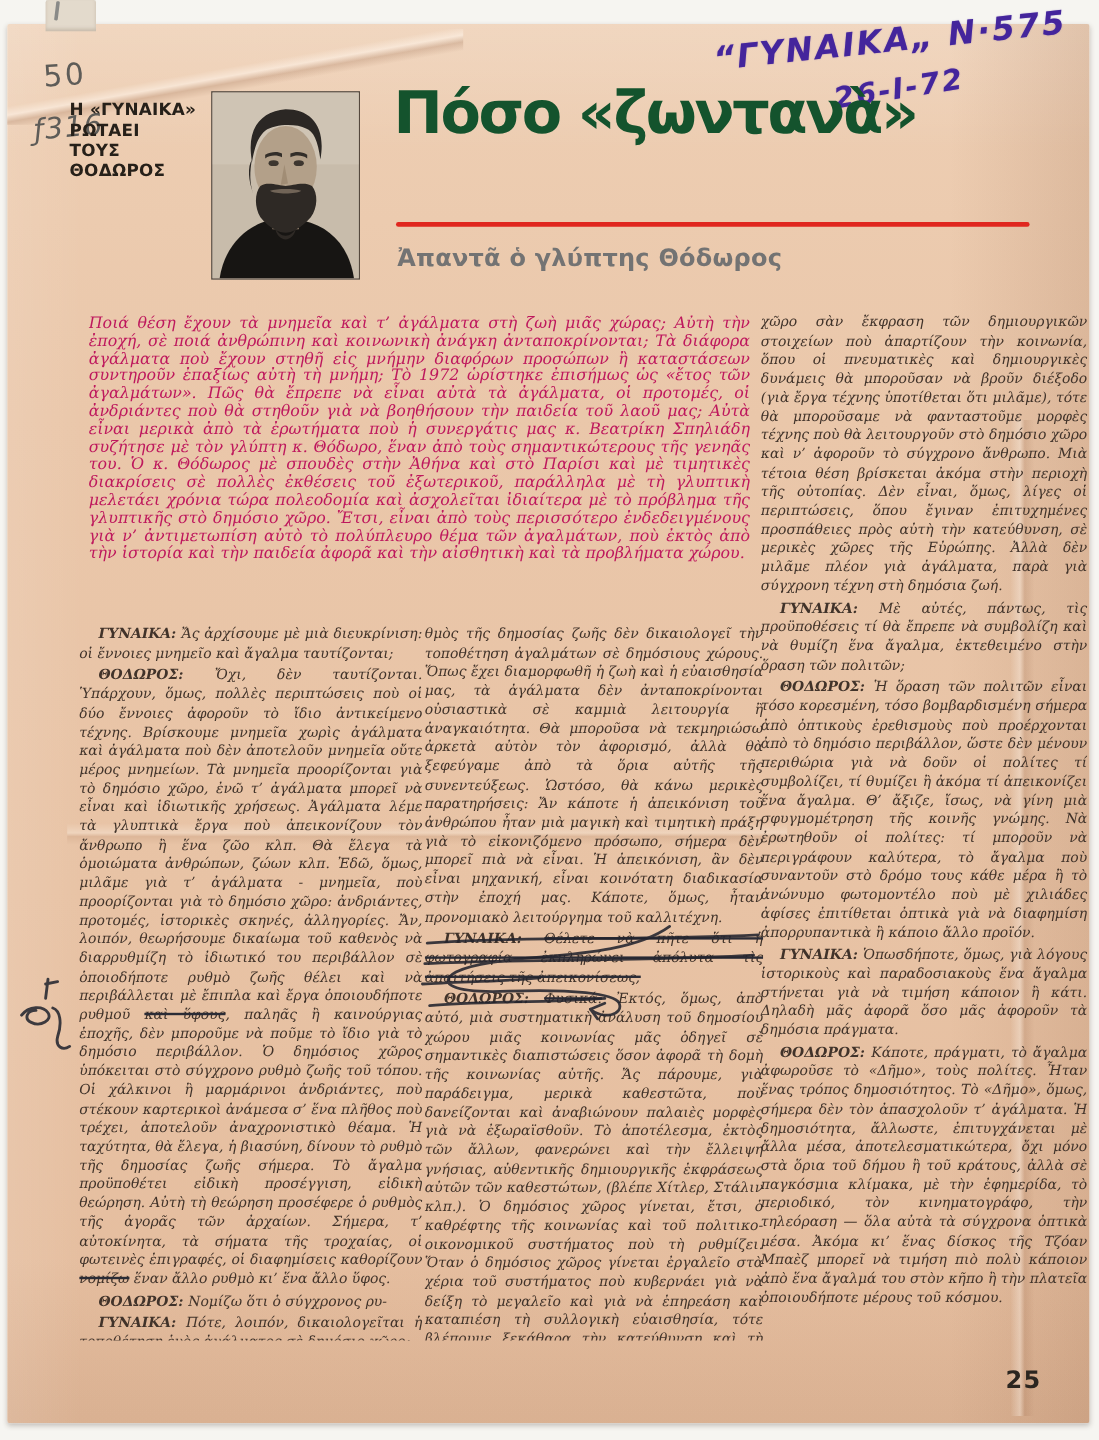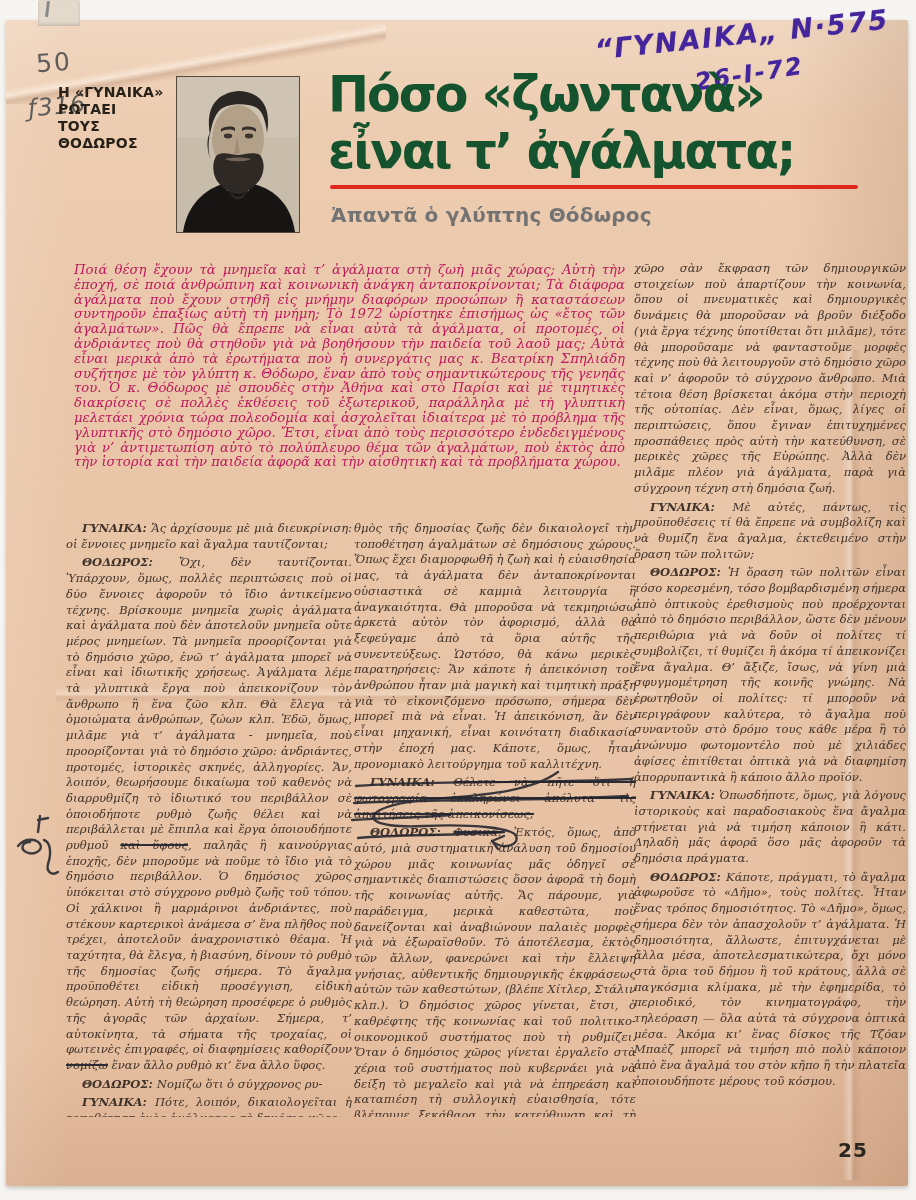--- a/index.html
+++ b/index.html
@@ -131,21 +131,20 @@
 
     <path d="M40,78 C46,74 56,78 61,78 C66,78 76,74 83,78 C88,84 88,96 82,104 C74,113 66,117 61,117 C56,117 47,113 40,104 C35,96 35,84 40,78 Z" fill="#2e2925"></path>
     <path d="M48,82 C54,80 68,80 74,82 C70,85 52,85 48,82 Z" fill="#b3a089" opacity="0.5"></path>
 
     <path d="M52,112 C56,122 66,122 70,112 C68,126 54,126 52,112 Z" fill="#2e2925"></path>
   </svg>
 </div>
 
 <div class="headline">
   <div>Πόσο «ζωντανὰ»</div>
-  <div>εἶναι τ’ ἀγάλματα;</div>
 </div>
 <div class="rule-red"></div>
 <div class="subhead">Ἀπαντᾶ ὁ γλύπτης Θόδωρος</div>
 
 <div class="intro">Ποιά θέση ἔχουν τὰ μνημεῖα καὶ τ’ ἀγάλματα στὴ ζωὴ μιᾶς χώρας; Αὐτὴ τὴν ἐποχή, σὲ ποιά ἀνθρώπινη καὶ κοινωνικὴ ἀνάγκη ἀνταποκρίνονται; Τὰ διάφορα ἀγάλματα ποὺ ἔχουν στηθῆ εἰς μνήμην διαφόρων προσώπων ἢ καταστάσεων συντηροῦν ἐπαξίως αὐτὴ τὴ μνήμη; Τὸ 1972 ὡρίστηκε ἐπισήμως ὡς «ἔτος τῶν ἀγαλμάτων». Πῶς θὰ ἔπρεπε νὰ εἶναι αὐτὰ τὰ ἀγάλματα, οἱ προτομές, οἱ ἀνδριάντες ποὺ θὰ στηθοῦν γιὰ νὰ βοηθήσουν τὴν παιδεία τοῦ λαοῦ μας; Αὐτὰ εἶναι μερικὰ ἀπὸ τὰ ἐρωτήματα ποὺ ἡ συνεργάτις μας κ. Βεατρίκη Σπηλιάδη συζήτησε μὲ τὸν γλύπτη κ. Θόδωρο, ἕναν ἀπὸ τοὺς σημαντικώτερους τῆς γενηᾶς του. Ὁ κ. Θόδωρος μὲ σπουδὲς στὴν Ἀθήνα καὶ στὸ Παρίσι καὶ μὲ τιμητικὲς διακρίσεις σὲ πολλὲς ἐκθέσεις τοῦ ἐξωτερικοῦ, παράλληλα μὲ τὴ γλυπτικὴ μελετάει χρόνια τώρα πολεοδομία καὶ ἀσχολεῖται ἰδιαίτερα μὲ τὸ πρόβλημα τῆς γλυπτικῆς στὸ δημόσιο χῶρο. Ἔτσι, εἶναι ἀπὸ τοὺς περισσότερο ἐνδεδειγμένους γιὰ ν’ ἀντιμετωπίση αὐτὸ τὸ πολύπλευρο θέμα τῶν ἀγαλμάτων, ποὺ ἐκτὸς ἀπὸ τὴν ἱστορία καὶ τὴν παιδεία ἀφορᾶ καὶ τὴν αἰσθητικὴ καὶ τὰ προβλήματα χώρου.</div>
 
 <div class="col col1">
     <p class="para"><span class="speaker">ΓΥΝΑΙΚΑ: </span><span>Ἄς ἀρχίσουμε μὲ μιὰ διευκρίνιση: οἱ ἔννοιες μνημεῖο καὶ ἄγαλμα ταυτίζονται;</span></p>
     <p class="para"><span class="speaker">ΘΟΔΩΡΟΣ: </span><span>Ὄχι, δὲν ταυτίζονται. Ὑπάρχουν, ὅμως, πολλὲς περιπτώσεις ποὺ οἱ δύο ἔννοιες ἀφοροῦν τὸ ἴδιο ἀντικείμενο τέχνης. Βρίσκουμε μνημεῖα χωρὶς ἀγάλματα καὶ ἀγάλματα ποὺ δὲν ἀποτελοῦν μνημεῖα οὔτε μέρος μνημείων. Τὰ μνημεῖα προορίζονται γιὰ τὸ δημόσιο χῶρο, ἐνῶ τ’ ἀγάλματα μπορεῖ νὰ εἶναι καὶ ἰδιωτικῆς χρήσεως. Ἀγάλματα λέμε τὰ γλυπτικὰ ἔργα ποὺ ἀπεικονίζουν τὸν ἄνθρωπο ἢ ἕνα ζῶο κλπ. Θὰ ἔλεγα τὰ ὁμοιώματα ἀνθρώπων, ζώων κλπ. Ἐδῶ, ὅμως, μιλᾶμε γιὰ τ’ ἀγάλματα - μνημεῖα, ποὺ προορίζονται γιὰ τὸ δημόσιο χῶρο: ἀνδριάντες, προτομές, ἱστορικὲς σκηνές, ἀλληγορίες. Ἄν, λοιπόν, θεωρήσουμε δικαίωμα τοῦ καθενὸς νὰ διαρρυθμίζη τὸ ἰδιωτικό του περιβάλλον σὲ ὁποιοδήποτε ρυθμὸ ζωῆς θέλει καὶ νὰ περιβάλλεται μὲ ἔπιπλα καὶ ἔργα ὁποιουδήποτε ρυθμοῦ </span><span class="strike">καὶ ὕφους</span><span>, παληᾶς ἢ καινούργιας ἐποχῆς, δὲν μποροῦμε νὰ ποῦμε τὸ ἴδιο γιὰ τὸ δημόσιο περιβάλλον. Ὁ δημόσιος χῶρος ὑπόκειται στὸ σύγχρονο ρυθμὸ ζωῆς τοῦ τόπου. Οἱ χάλκινοι ἢ μαρμάρινοι ἀνδριάντες, ποὺ στέκουν καρτερικοὶ ἀνάμεσα σ’ ἕνα πλῆθος ποὺ τρέχει, ἀποτελοῦν ἀναχρονιστικὸ θέαμα. Ἡ ταχύτητα, θὰ ἔλεγα, ἡ βιασύνη, δίνουν τὸ ρυθμὸ τῆς δημοσίας ζωῆς σήμερα. Τὸ ἄγαλμα προϋποθέτει εἰδικὴ προσέγγιση, εἰδικὴ θεώρηση. Αὐτὴ τὴ θεώρηση προσέφερε ὁ ρυθμὸς τῆς ἀγορᾶς τῶν ἀρχαίων. Σήμερα, τ’ αὐτοκίνητα, τὰ σήματα τῆς τροχαίας, οἱ φωτεινὲς ἐπιγραφές, οἱ διαφημίσεις καθορίζουν </span><span class="strike">νομίζω</span><span> ἕναν ἄλλο ρυθμὸ κι’ ἕνα ἄλλο ὕφος.</span></p>
     <p class="para"><span class="speaker">ΘΟΔΩΡΟΣ: </span><span>Νομίζω ὅτι ὁ σύγχρονος ρυ-</span></p>

